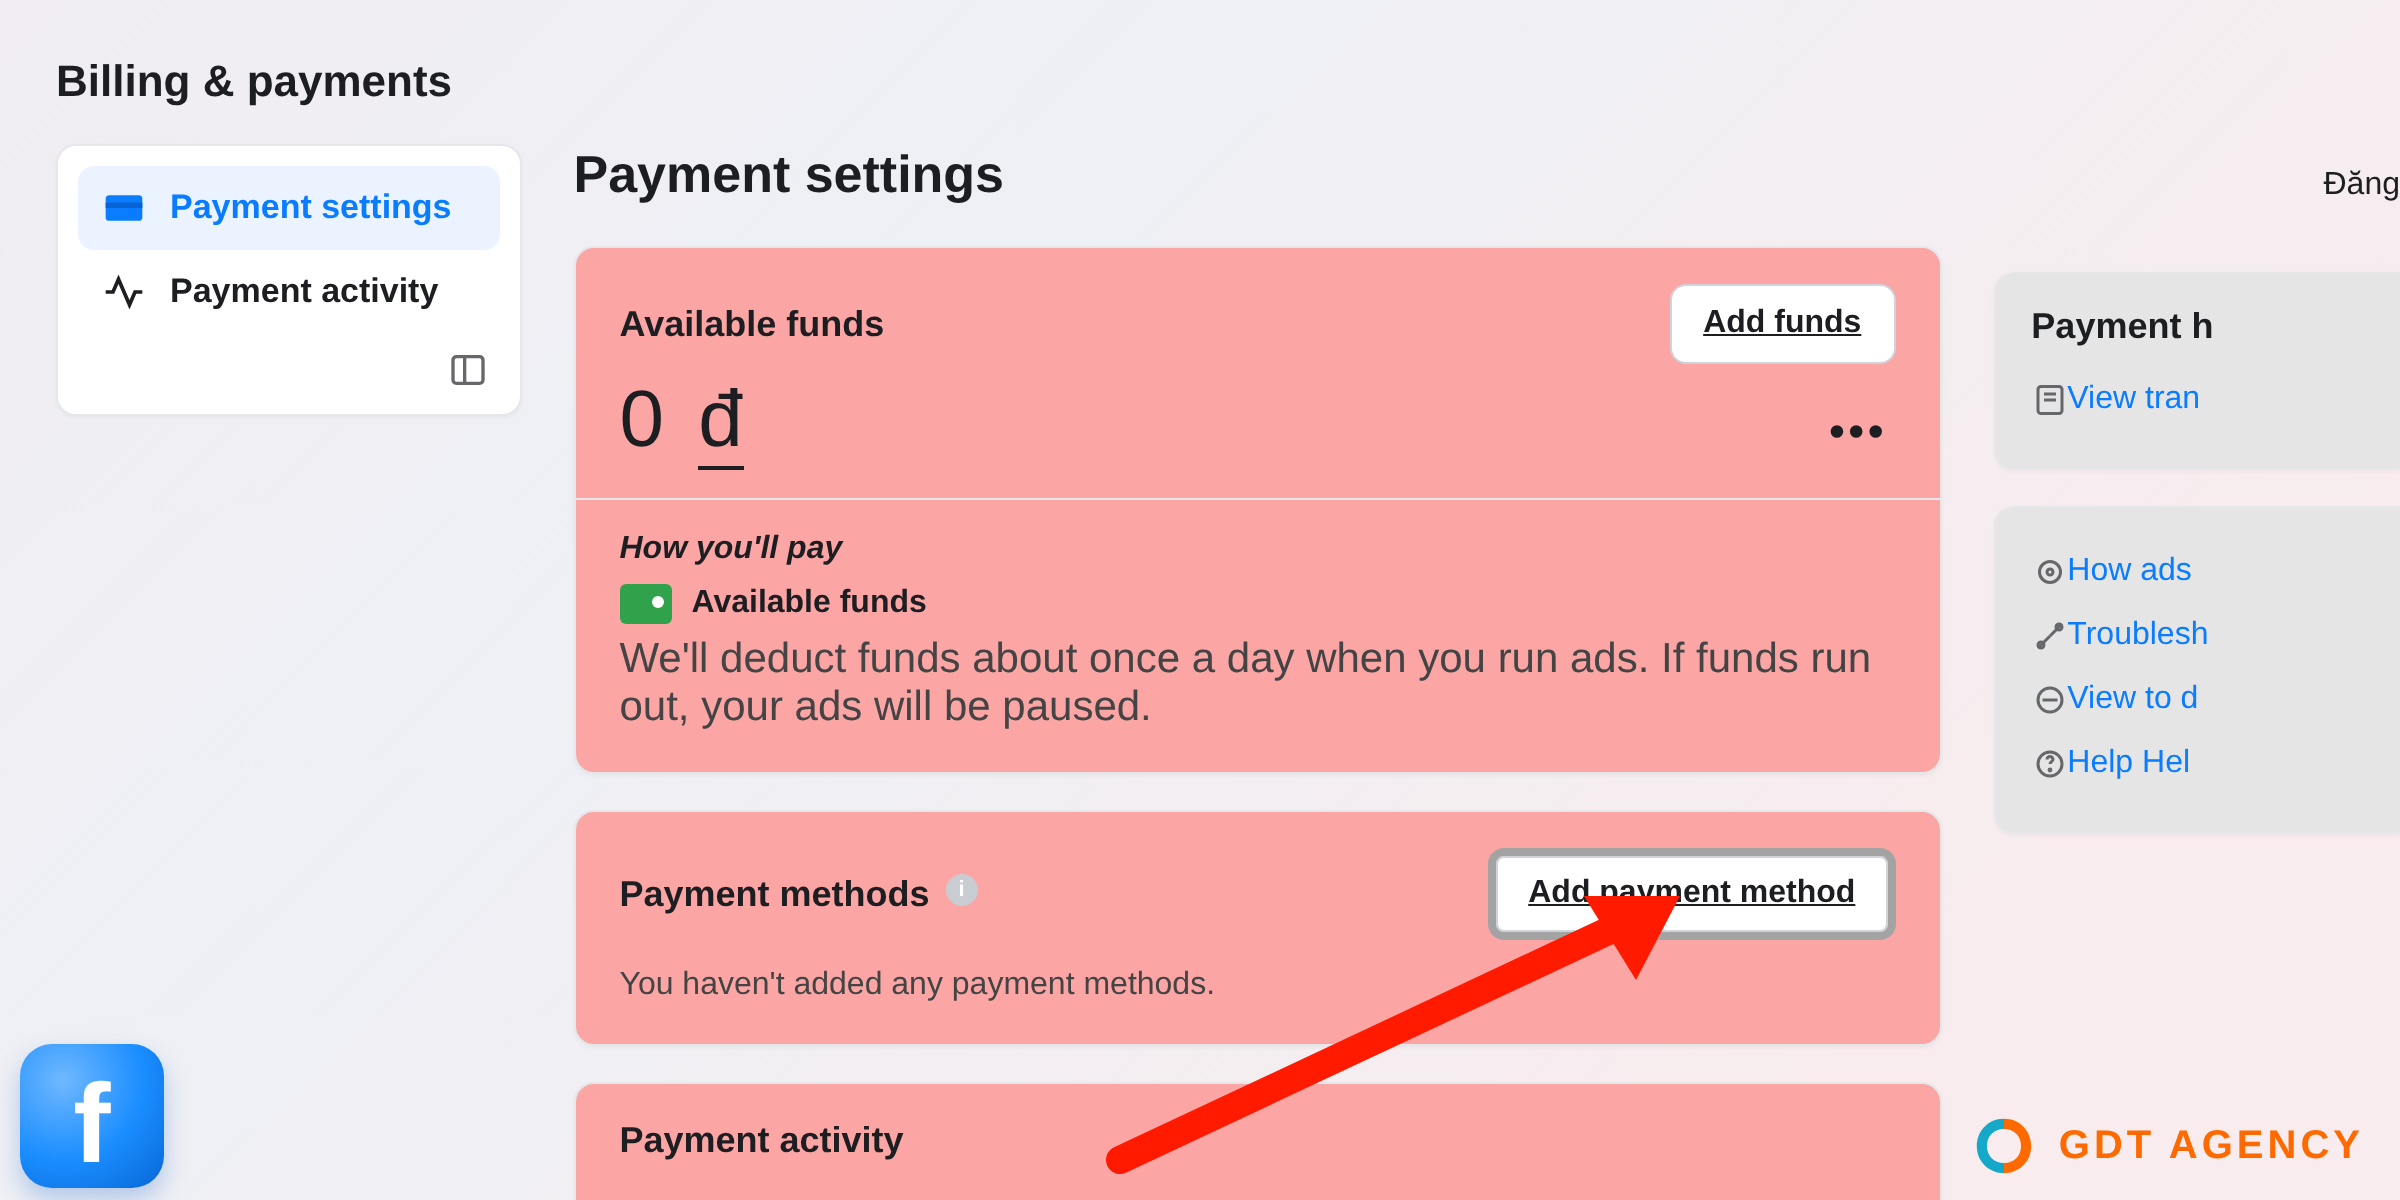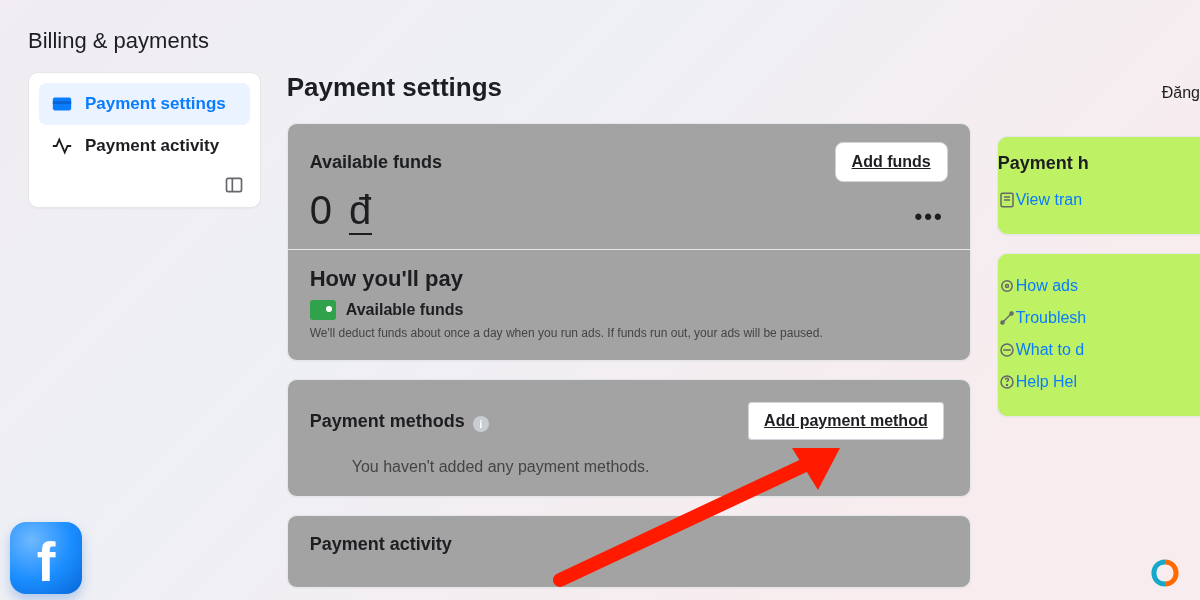--- a/index.html
+++ b/index.html
@@ -12,21 +12,21 @@
     color: #1c1e21;
     position: relative;
   }
   .page {
     padding: 28px 0 0 28px;
     display: flex;
     flex-direction: column;
   }
   .page-title {
     font-size: 22px;
-    font-weight: 400;
+    font-weight: 700;
     color: #1c1e21;
     margin-bottom: 18px;
   }
   .layout {
     display: flex;
     gap: 26px;
     align-items: flex-start;
   }
 
   
@@ -74,21 +74,21 @@
     display:flex;
     align-items:center;
     justify-content:space-between;
     margin-bottom: 20px;
   }
   .main-title {
     font-size: 26px;
     font-weight: 700;
   }
   .card {
-    background:#a3a3a3;
+    background:#fca5a5;
     border: 1px solid #e5e7eb;
     border-radius:10px;
     padding: 18px 22px 20px 22px;
     margin-bottom: 18px;
     box-shadow: 0 1px 2px rgba(0,0,0,0.04);
   }
   .avail-top {
     display:flex;
     align-items:center;
     justify-content:space-between;
@@ -135,23 +135,24 @@
     cursor:pointer;
     letter-spacing:2px;
     padding-right:4px;
   }
   .divider {
     height:1px;
     background:#e5e7eb;
     margin: 16px -22px 16px -22px;
   }
   .subhead {
-    font-size: 22px;
+    font-size: 16px;
     font-weight: 700;
     margin-bottom: 8px;
+    font-style: italic;
   }
   .paymode {
     display:flex;
     align-items:center;
     gap:10px;
     margin-bottom:6px;
   }
   .wallet-icon {
     width:26px; height:20px;
     background:#31a24c;
@@ -164,67 +165,66 @@
     right:4px; top:6px;
     width:6px; height:6px;
     border-radius:50%;
     background:#fff;
   }
   .paymode-label {
     font-size:16px;
     font-weight:700;
   }
   .desc {
-    font-size:12px;
+    font-size:21px;
     color:#444;
   }
   .card-head {
     display:flex;
     align-items:center;
     justify-content:space-between;
     margin-bottom:14px;
   }
   .card-head-left {
     display:flex;
-    align-items:flex-end;
+    align-items:flex-start;
     gap:8px;
   }
   .card-title {
     font-size:18px;
     font-weight:700;
   }
   .info-ic {
     width:16px;height:16px;border-radius:50%;
     background:#c9ccd1;
     color:#fff;
     font-size:11px;
     font-weight:700;
     display:flex;align-items:center;justify-content:center;
   }
   .pm-empty {
     font-size:16px;
     color:#444;
-    margin-left:42px;
   }
   .activity-card { padding-bottom:32px; }
 
   
   .rcol {
     width: 220px;
     display:flex;
     flex-direction:column;
     gap:18px;
     margin-top:64px;
   }
   .rcard {
-    background:#bef264;
+    background:#e5e5e5;
     border: 1px solid #e5e7eb;
     border-radius:10px 0 0 10px;
     border-right:none;
-    padding: 16px 6px 18px 0;
+    padding: 16px 6px 18px 18px;
     box-shadow: 0 1px 2px rgba(0,0,0,0.04);
     overflow:hidden;
   }
   .rcard .card-title { margin-bottom:10px; white-space:nowrap;}
   .rlink {
     display:flex; align-items:center; gap:0;
     color:#0a7cff;
     font-size:16px;
     padding:7px 0;
     cursor:pointer;
@@ -393,21 +393,21 @@
           </span>
           <span>Troublesh</span>
         </div>
         <div class="rlink">
           <span class="ric">
             <svg viewBox="0 0 24 24" width="18" height="18" fill="none" stroke="#65676b" stroke-width="2">
                 <circle cx="12" cy="12" r="8"></circle>
                 <line x1="7" y1="12" x2="17" y2="12"></line>
               </svg>
           </span>
-          <span>What to d</span>
+          <span>View to d</span>
         </div>
         <div class="rlink">
           <span class="ric">
             <svg viewBox="0 0 24 24" width="18" height="18" fill="none" stroke="#65676b" stroke-width="2">
                 <circle cx="12" cy="12" r="8"></circle>
                 <path d="M10 9a2 2 0 114 0c0 1-2 1.5-2 3"></path>
                 <circle cx="12" cy="16" r="0.6" fill="#65676b"></circle>
               </svg>
           </span>
           <span>Help Hel</span>
@@ -428,13 +428,14 @@
 
 <div class="fb-badge">
   <span>f</span>
 </div>
 
 <div class="gdt">
   <svg class="gdt-mark" viewBox="0 0 40 40">
     <path d="M20 4 C30 4 36 12 36 20 C36 30 28 36 20 36 L20 30 C26 30 30 26 30 20 C30 14 26 10 20 10 Z" fill="#ff6a00"></path>
     <path d="M20 4 C10 4 4 12 4 20 C4 30 12 36 20 36 L20 30 C14 30 10 26 10 20 C10 14 14 10 20 10 Z" fill="#16a8c9"></path>
   </svg>
+  <span class="gdt-text">GDT AGENCY</span>
 </div>
 
 </body></html>

